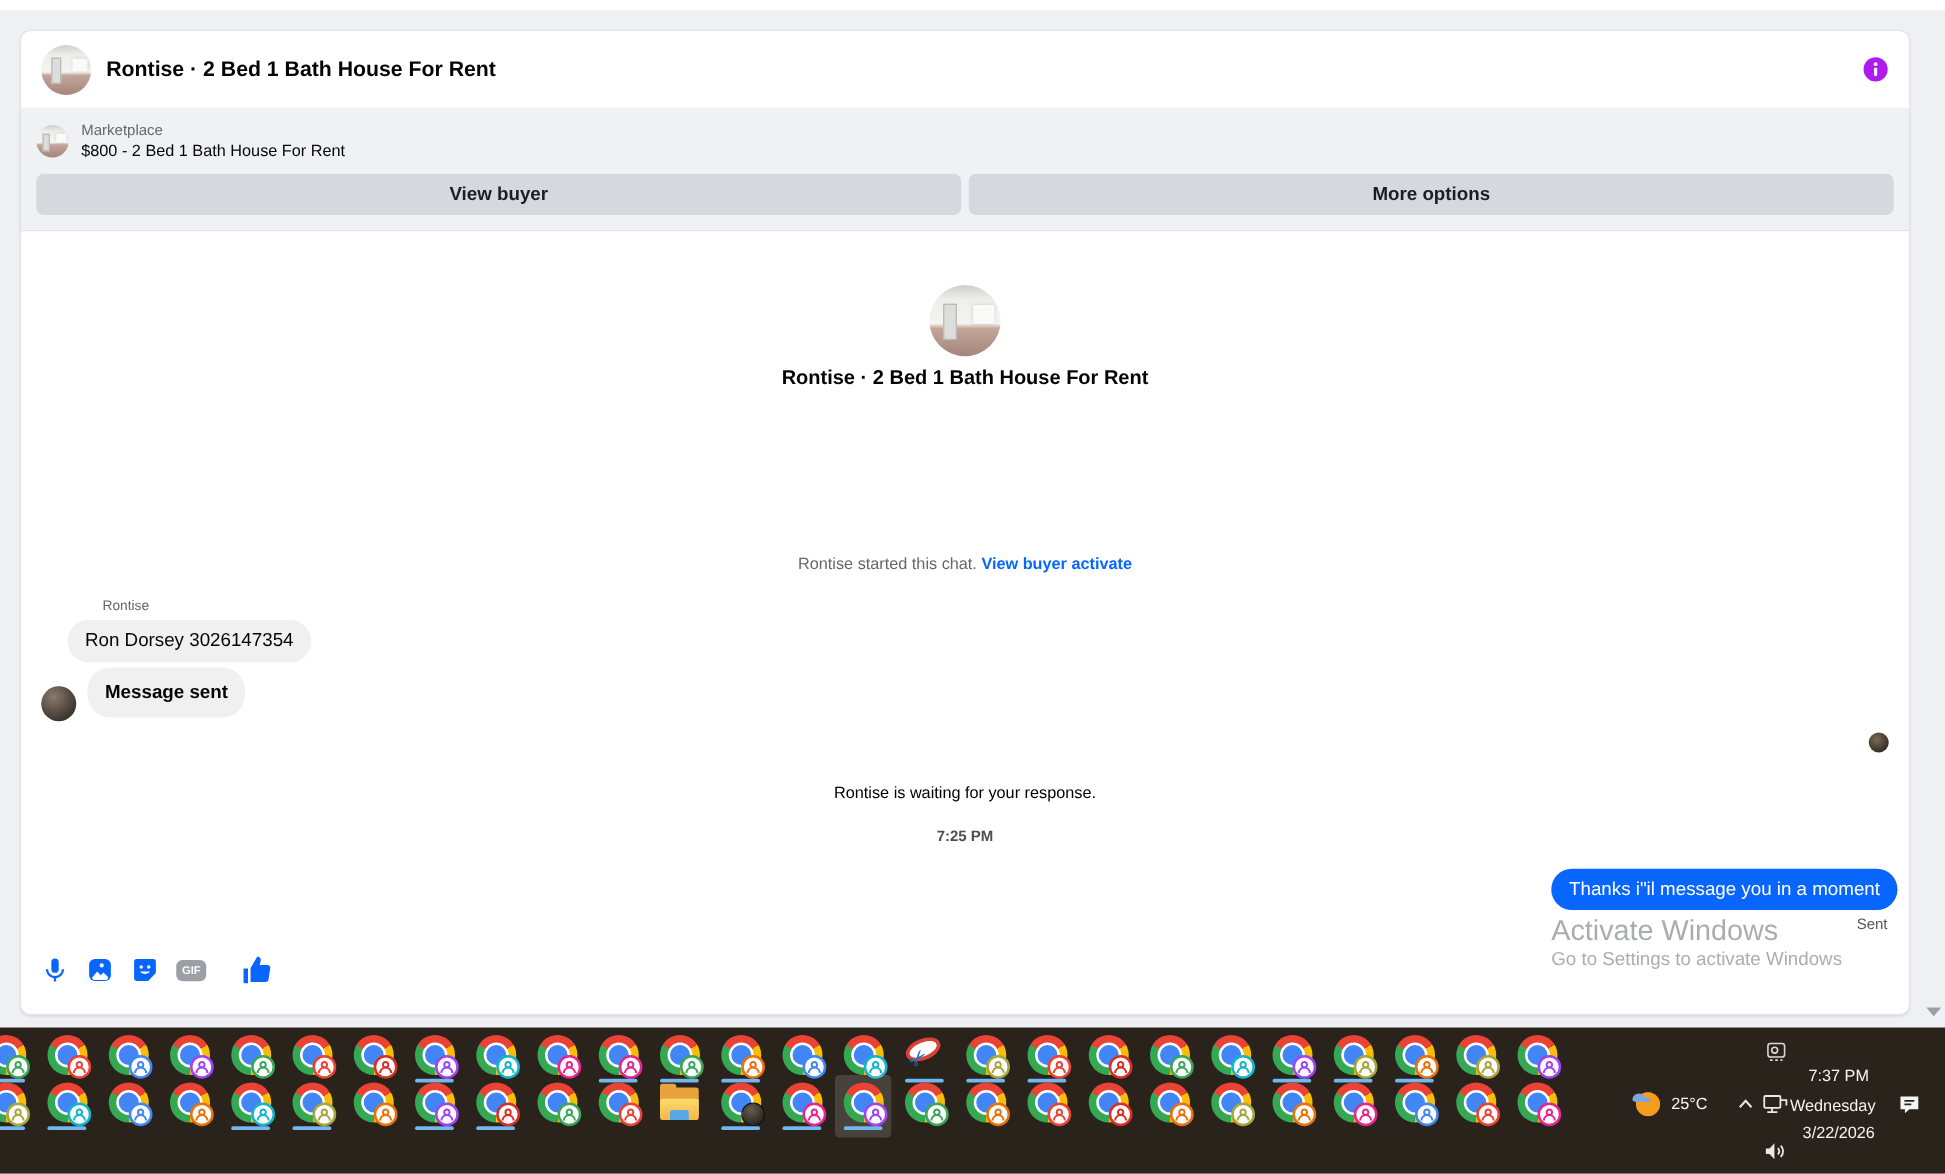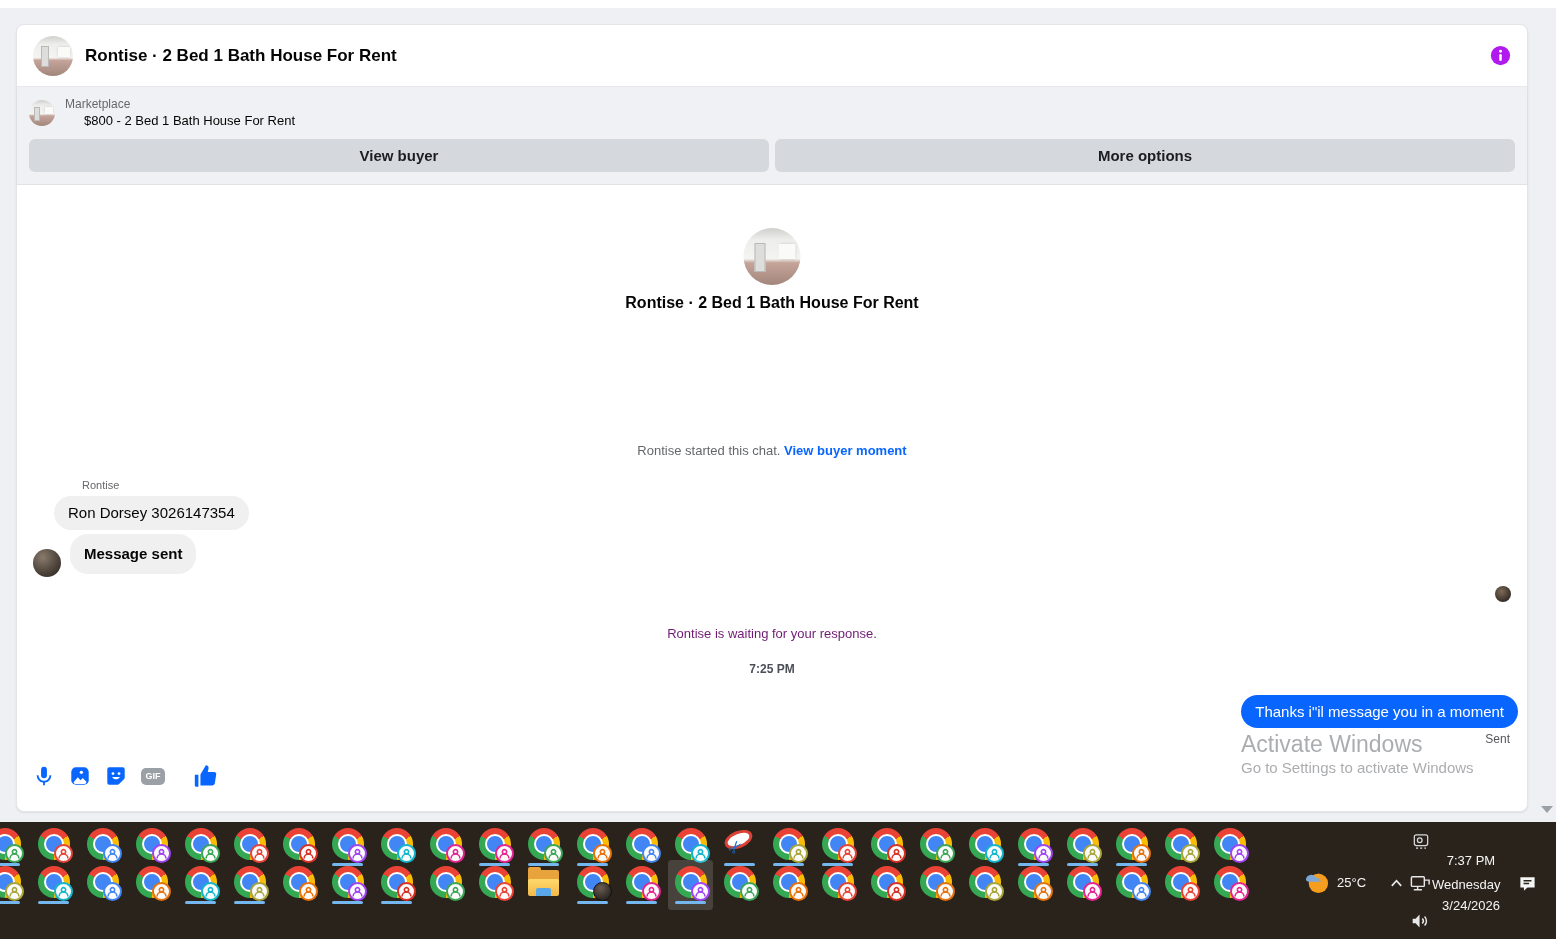--- a/index.html
+++ b/index.html
@@ -24,21 +24,21 @@
                    background:#dddddb; border:1px solid #b9b9b7; }
   .house::after { content:""; position:absolute; right:8%; top:28%; width:30%; height:26%;
                   background:#fafaf9; box-shadow:0 0 3px rgba(0,0,0,.15); }
 
   
   .market { position:absolute; left:0; top:62px; right:0; height:98px; background:#f0f1f4;
             border-bottom:1px solid #e0e2e6; padding:9px 12px 0 12px; box-shadow:0 1px 2px rgba(0,0,0,.05); }
   .market-row { display:flex; align-items:center; }
   .mkt-avatar { width:26px; height:26px; margin-right:10px; flex:0 0 auto; }
   .mkt-label { font-size:12px; color:#65676b; line-height:16px; }
-  .mkt-listing { font-size:13px; color:#050505; line-height:18px;margin-left:19px; }
+  .mkt-listing { font-size:13px; color:#050505; line-height:18px; }
   .market-buttons { display:flex; gap:6px; margin-top:9px; }
   .mkt-btn { flex:1; height:33px; border:none; border-radius:6px; background:#d5d8dd; color:#1b1d21;
              font-family:inherit; font-size:15px; font-weight:600; cursor:pointer; }
 
   
   .chat-body { position:absolute; left:0; top:160px; right:0; bottom:0; background:#fff; border-radius:0 0 8px 8px; }
   .center { position:absolute; left:0; right:0; text-align:center; }
   .intro-avatar { position:absolute; left:50%; transform:translateX(-50%); top:43px; width:57px; height:57px; }
   .intro-title { top:109px; font-size:16px; font-weight:700; color:#050505; }
   .started-line { top:258px; font-size:13px; color:#65676b; }
@@ -47,21 +47,21 @@
   .sender-label { position:absolute; left:65px; top:294px; font-size:11px; color:#65676b; }
   .bubble { position:absolute; background:#f0f0f0; color:#050505; font-size:15px; border-radius:18px;
             padding:0 14px; white-space:nowrap; }
   .bubble-1 { left:37px; top:311px; height:34px; line-height:34px; }
   .bubble-2 { left:53px; top:349px; height:40px; line-height:40px; font-weight:700; }
   .msg-avatar { position:absolute; left:16px; top:364px; width:28px; height:28px; border-radius:50%;
                 background:radial-gradient(circle at 35% 30%,#8a7a6c,#4a4138 60%,#27221d); }
   .read-avatar { position:absolute; left:1478px; top:401px; width:16px; height:16px; border-radius:50%;
                  background:radial-gradient(circle at 40% 35%,#7d6a58,#3c332a 65%,#1f1a16); }
 
-  .waiting-line { top:441px; font-size:13px; color:#701a75; }
+  .waiting-line { top:441px; font-size:13px; color:#000000; }
   .time-line { top:477px; font-size:12px; font-weight:600; color:#4b4f56; }
 
   .bubble-out { position:absolute; right:9px; top:510px; height:33px; line-height:33px; background:#0866ff;
                 color:#fff; font-size:15px; border-radius:18px; padding:0 14px; white-space:nowrap; }
   .sent-label { position:absolute; right:17px; top:547px; font-size:12px; color:#54565c; }
 
   .watermark { position:absolute; left:1224px; color:rgba(118,121,126,.62); pointer-events:none; z-index:6; }
   .wm1 { top:546px; font-size:23px; }
   .wm2 { top:574px; font-size:15px; }
 
@@ -159,21 +159,21 @@
       <button class="mkt-btn">More options</button>
     </div>
   </div>
 
   <div class="chat-body">
     <div class="intro-avatar house"></div>
     <div class="center intro-title">Rontise · 2 Bed 1 Bath House For Rent</div>
 
     <div class="center started-line">
       <span>Rontise started this chat.</span>
-      <a class="buyer-link">View buyer moment</a>
+      <a class="buyer-link">View buyer activate</a>
     </div>
 
     <div class="sender-label">Rontise</div>
     <div class="bubble bubble-1">Ron Dorsey 3026147354</div>
     <div class="bubble bubble-2">Message sent</div>
     <div class="msg-avatar"></div>
     <div class="read-avatar"></div>
 
     <div class="center waiting-line">Rontise is waiting for your response.</div>
     <div class="center time-line">7:25 PM</div>
@@ -730,21 +730,21 @@
           <path d="M9 15v3.5M5 18.5h8.5M16.5 8.5H21v4.5"></path>
         </svg>
     </span>
     <span class="t tray-day">Wednesday</span>
     <span class="t tray-comment">
       <svg viewBox="0 0 24 24">
           <path d="M3 4h18v13h-9l-4.5 4v-4H3z" fill="#f4f4f4"></path>
           <path d="M7 8.5h10M7 12h7" stroke="#2a231c" stroke-width="1.7"></path>
         </svg>
     </span>
-    <span class="t tray-date">3/24/2026</span>
+    <span class="t tray-date">3/22/2026</span>
     <span class="t tray-speaker">
       <svg viewBox="0 0 24 24">
           <path d="M4 9.5v5h3.2L11.5 19V5L7.2 9.5H4z" fill="#e8e8e8"></path>
           <path d="M14.5 9.2a4.2 4.2 0 0 1 0 5.6M17 7a7.2 7.2 0 0 1 0 10" fill="none" stroke="#e8e8e8" stroke-width="1.6"></path>
         </svg>
     </span>
   </div>
 </div>
 
 </body></html>

